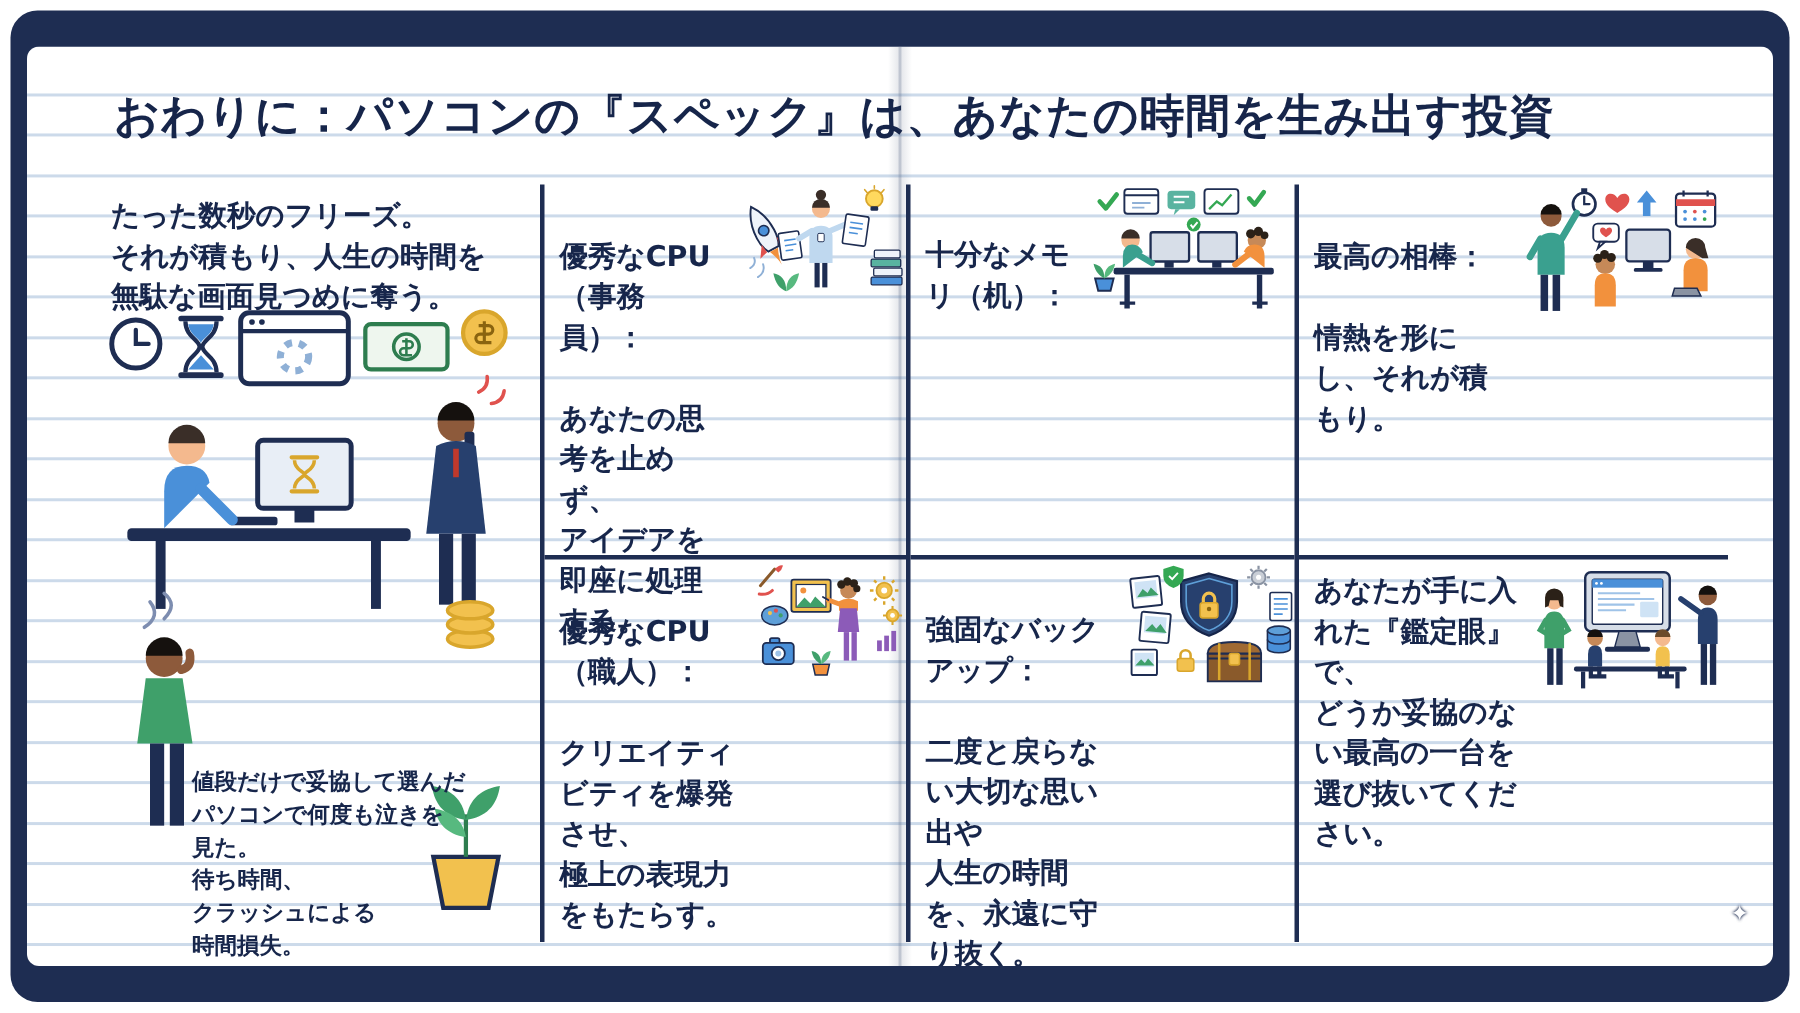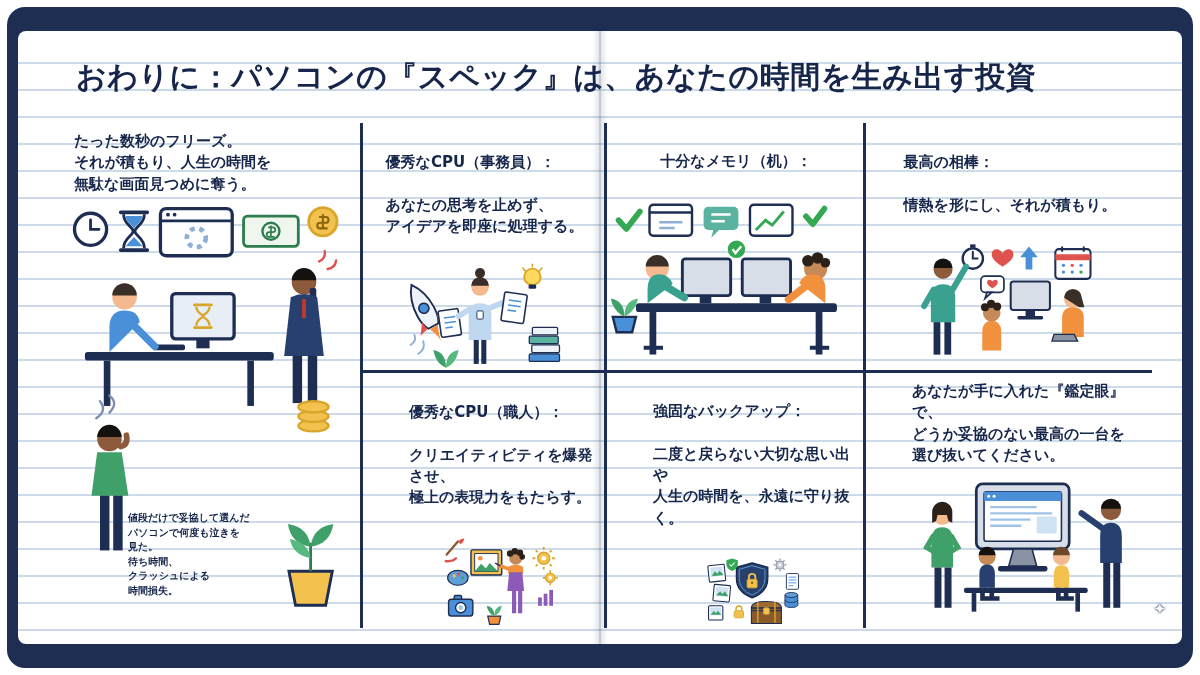--- a/index.html
+++ b/index.html
@@ -18,32 +18,32 @@
   .title { position:absolute; top:26px; left:58px; right:20px; font-size:30px; font-weight:800;
            color:#16254a; white-space:nowrap; letter-spacing:0.5px; }
 
   .grid { position:absolute; top:92px; left:46px; right:30px; bottom:16px; display:flex; }
   .col  { position:relative; height:100%; }
   .c1 { width:299px; border-right:3px solid #1e2d52; }
   .c2 { width:244px; border-right:3px solid #1e2d52; }
   .c3 { width:259px; border-right:3px solid #1e2d52;font-family:Liberation Mono, monospace; }
   .c4 { flex:1; }
 
-  .sect { display:flex; flex-direction:column;align-items:center; }
+  .sect { display:flex; flex-direction:row; }
   .sect-top { height:250px; border-bottom:3px solid #1e2d52; }
-  .sect-bot { height:calc(100% - 253px);margin-left:36px; }
+  .sect-bot { height:calc(100% - 253px); }
   .sect svg { flex:1 1 auto; width:100%; min-height:0; display:block; }
 
-  .txt { padding:8px 8px 4px 10px; font-size:15px; font-weight:700; color:#17264b;
+  .txt { padding:8px 8px 4px 10px; font-size:19px; font-weight:700; color:#17264b;
          line-height:1.42; white-space:pre-line; }
   .txt .hd, .txt .bd { display:block; white-space:pre-line; }
 
   .c1 .art1 { position:absolute; top:78px; left:2px; right:2px; height:calc(100% - 80px); }
   .c1 .txt-bottom { position:absolute; left:64px; top:388px; width:224px; padding:0;
-                    font-size:10px; font-weight:700; color:#17264b; line-height:1.45; white-space:pre-line; }
+                    font-size:15px; font-weight:700; color:#17264b; line-height:1.45; white-space:pre-line; }
 
   .sparkle { position:absolute; right:16px; bottom:26px; font-size:15px; color:#ffffff;
              text-shadow:0 0 2px #1e2d52, 0 0 2px #1e2d52; }
 </style>
 </head>
 <body>
 
 <div class="book">
   <div class="page">
     <div class="spine"></div>

